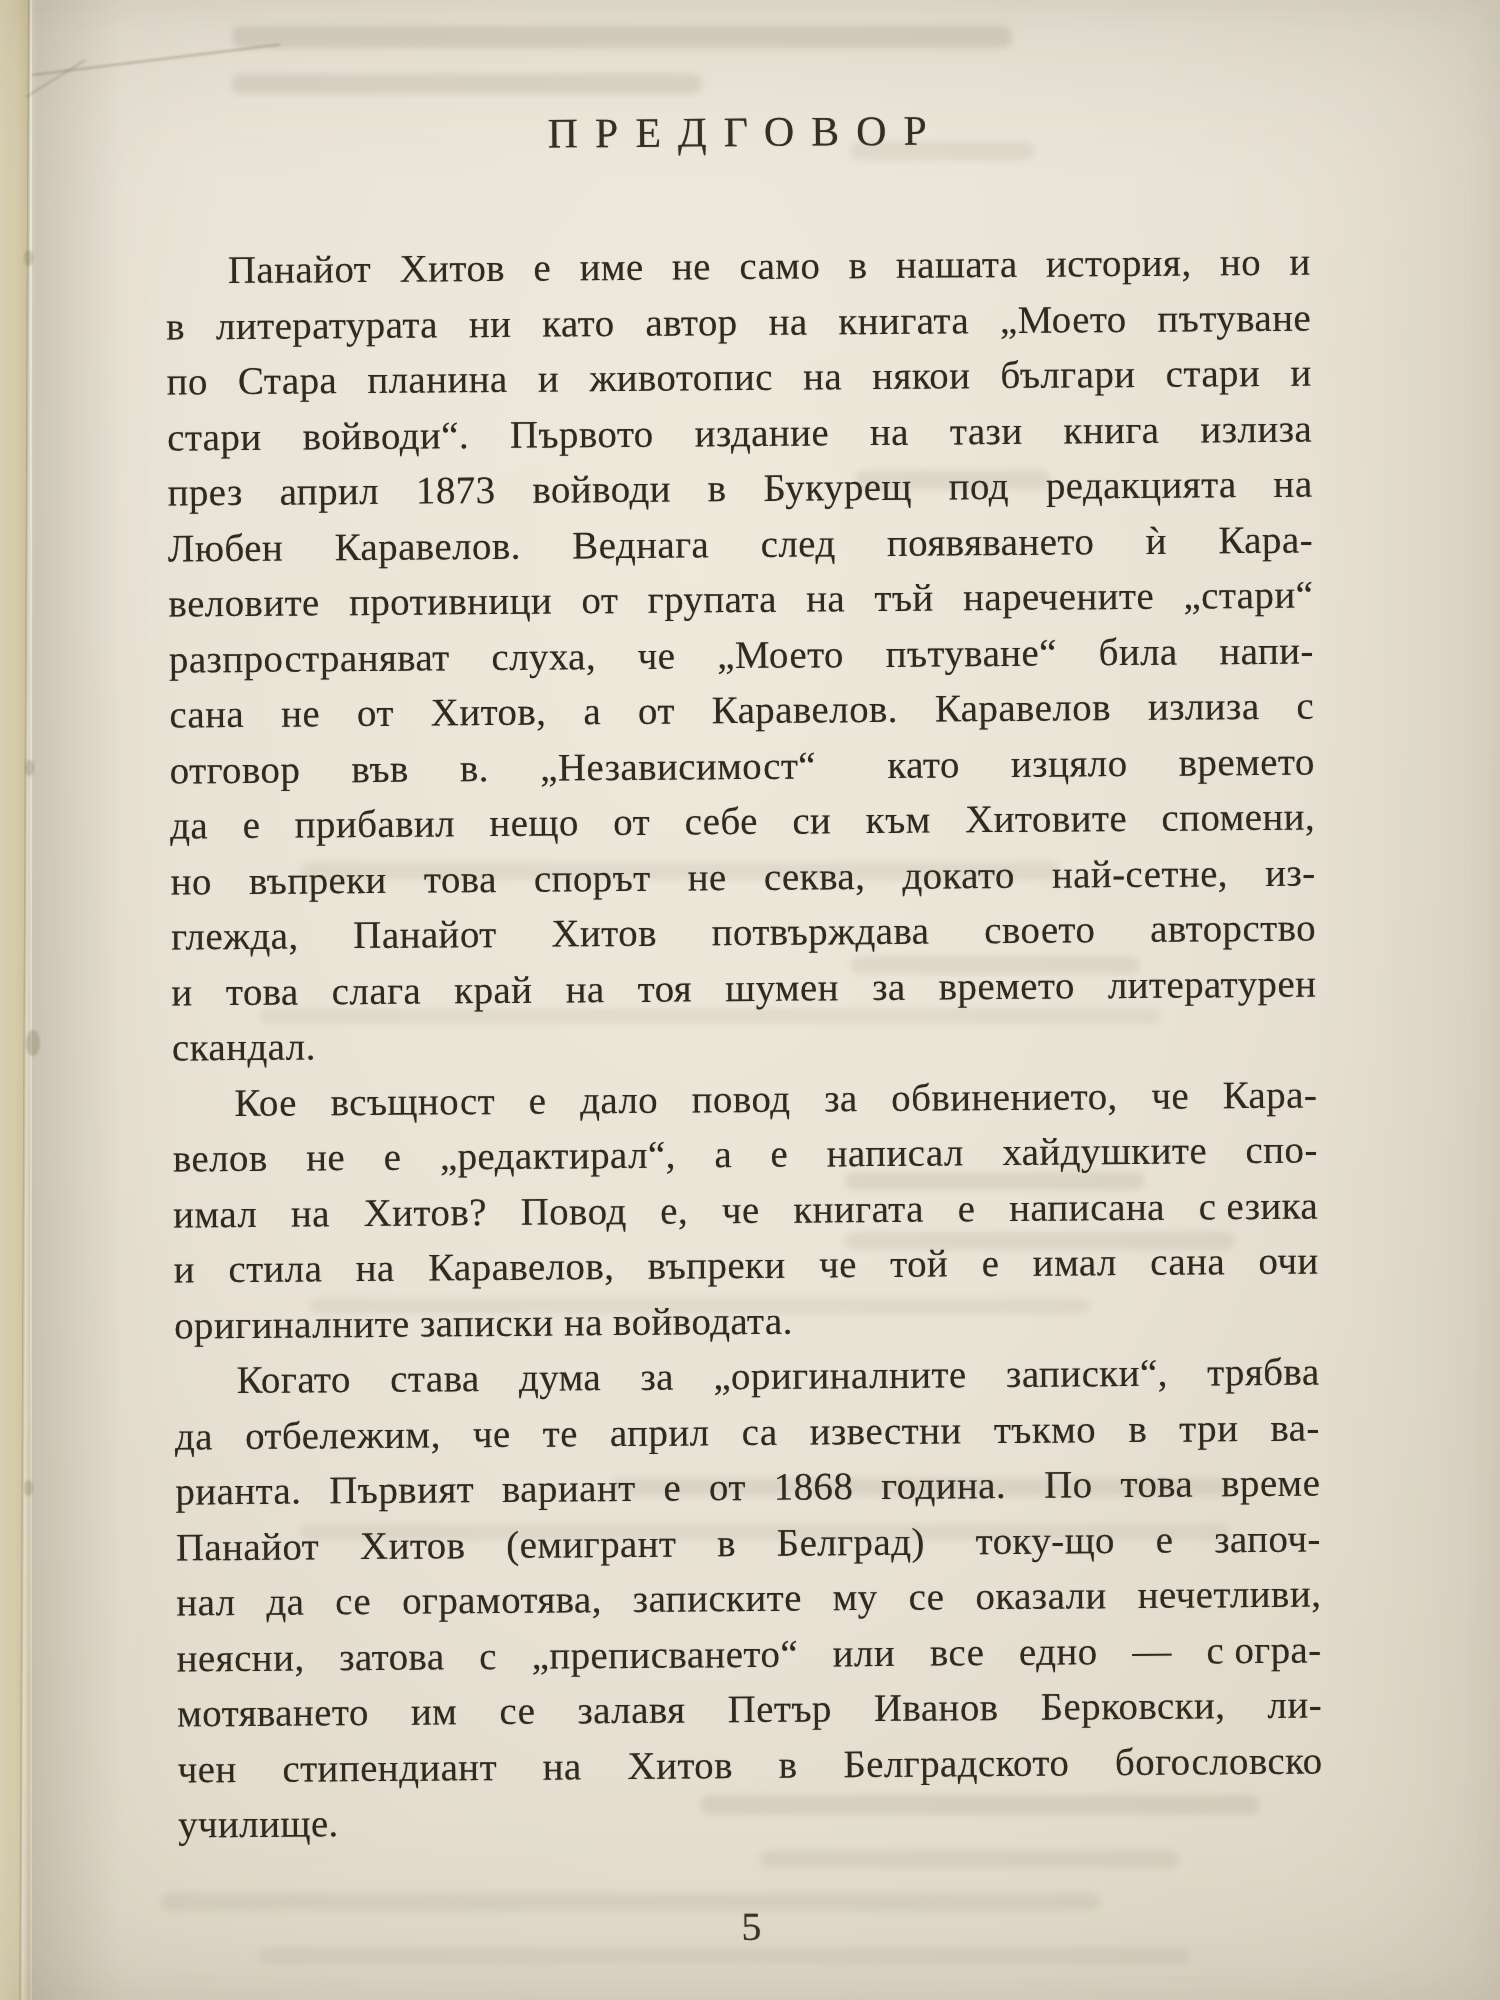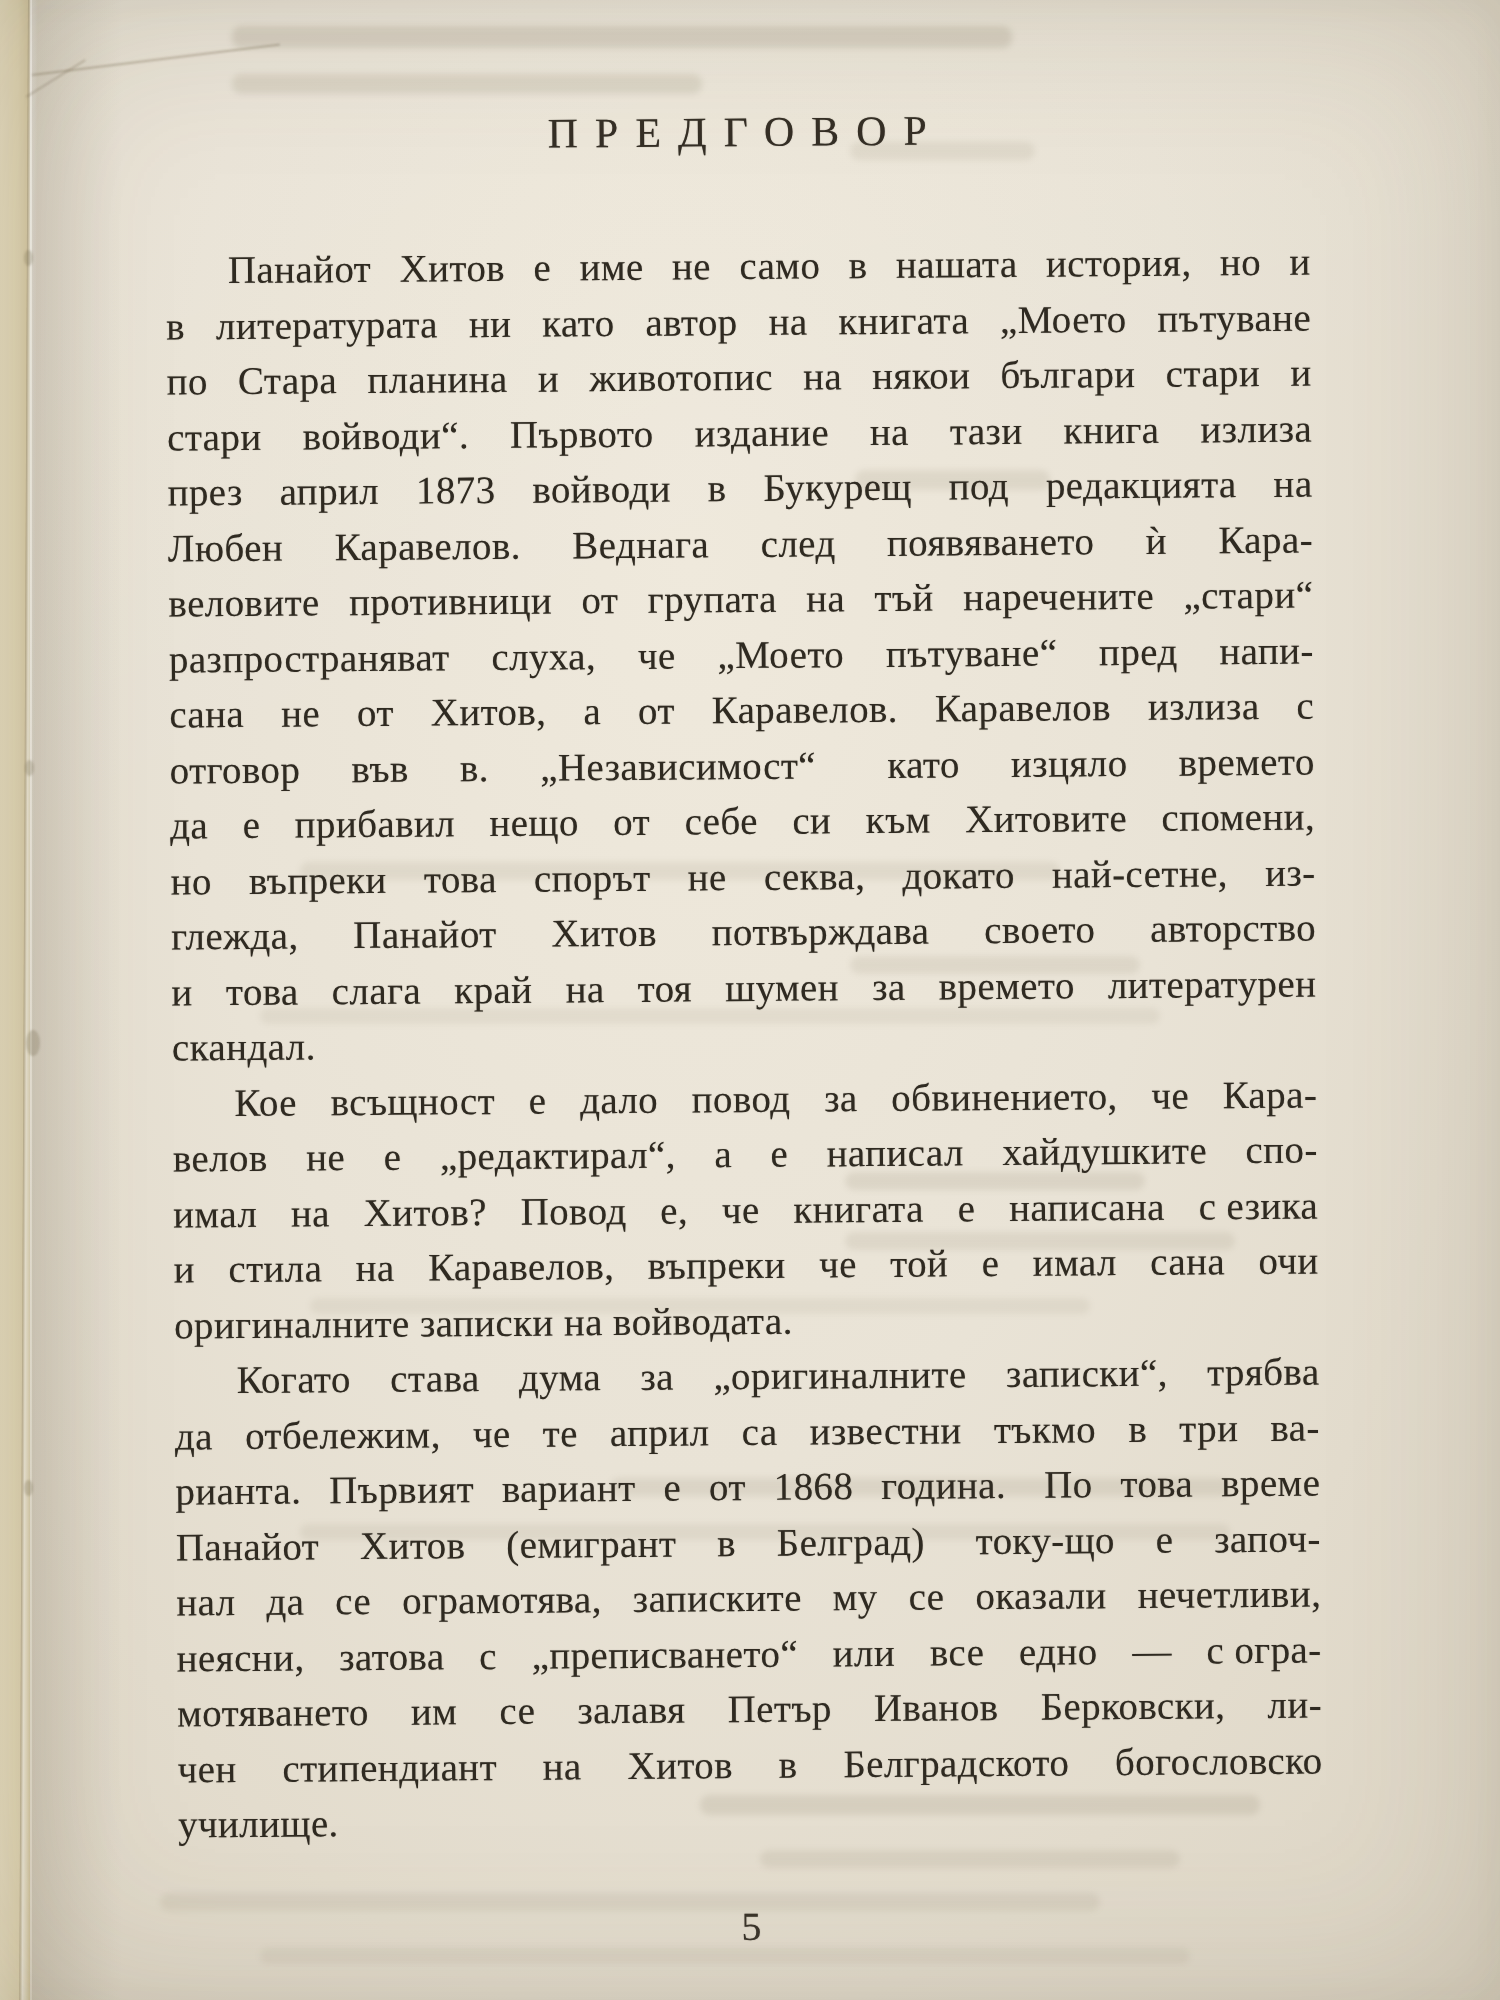--- a/index.html
+++ b/index.html
@@ -188,21 +188,21 @@
           <span>тъй</span>
           <span>наречените</span>
           <span>„стари“</span>
         </div>
         <div class="line">
           <span>разпространяват</span>
           <span>слуха,</span>
           <span>че</span>
           <span>„Моето</span>
           <span>пътуване“</span>
-          <span>пред</span>
+          <span>била</span>
           <span>напи-</span>
         </div>
         <div class="line">
           <span>сана</span>
           <span>не</span>
           <span>от</span>
           <span>Хитов,</span>
           <span>а</span>
           <span>от</span>
           <span>Каравелов.</span>

